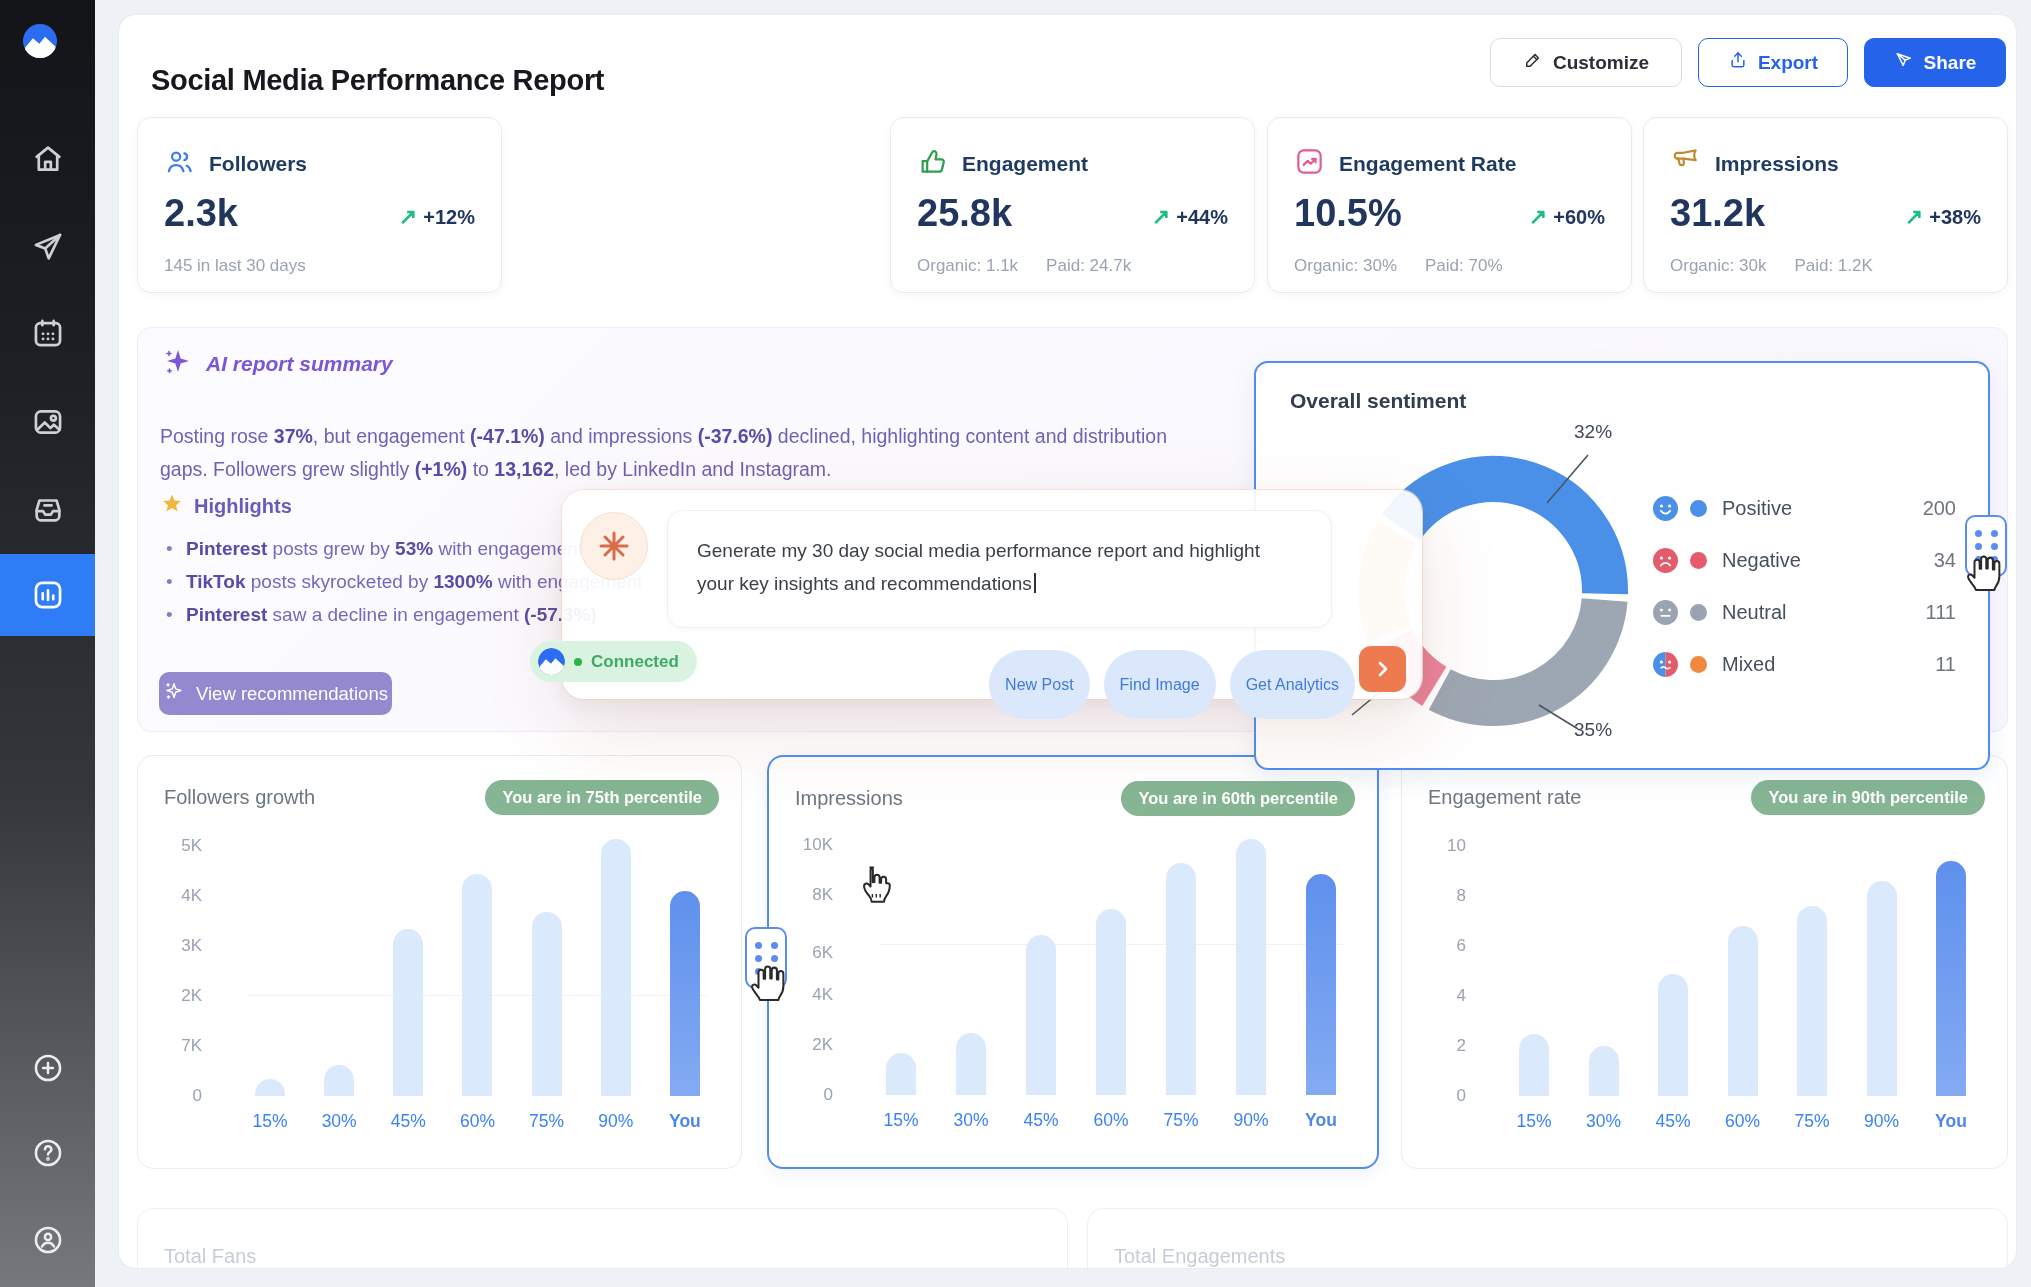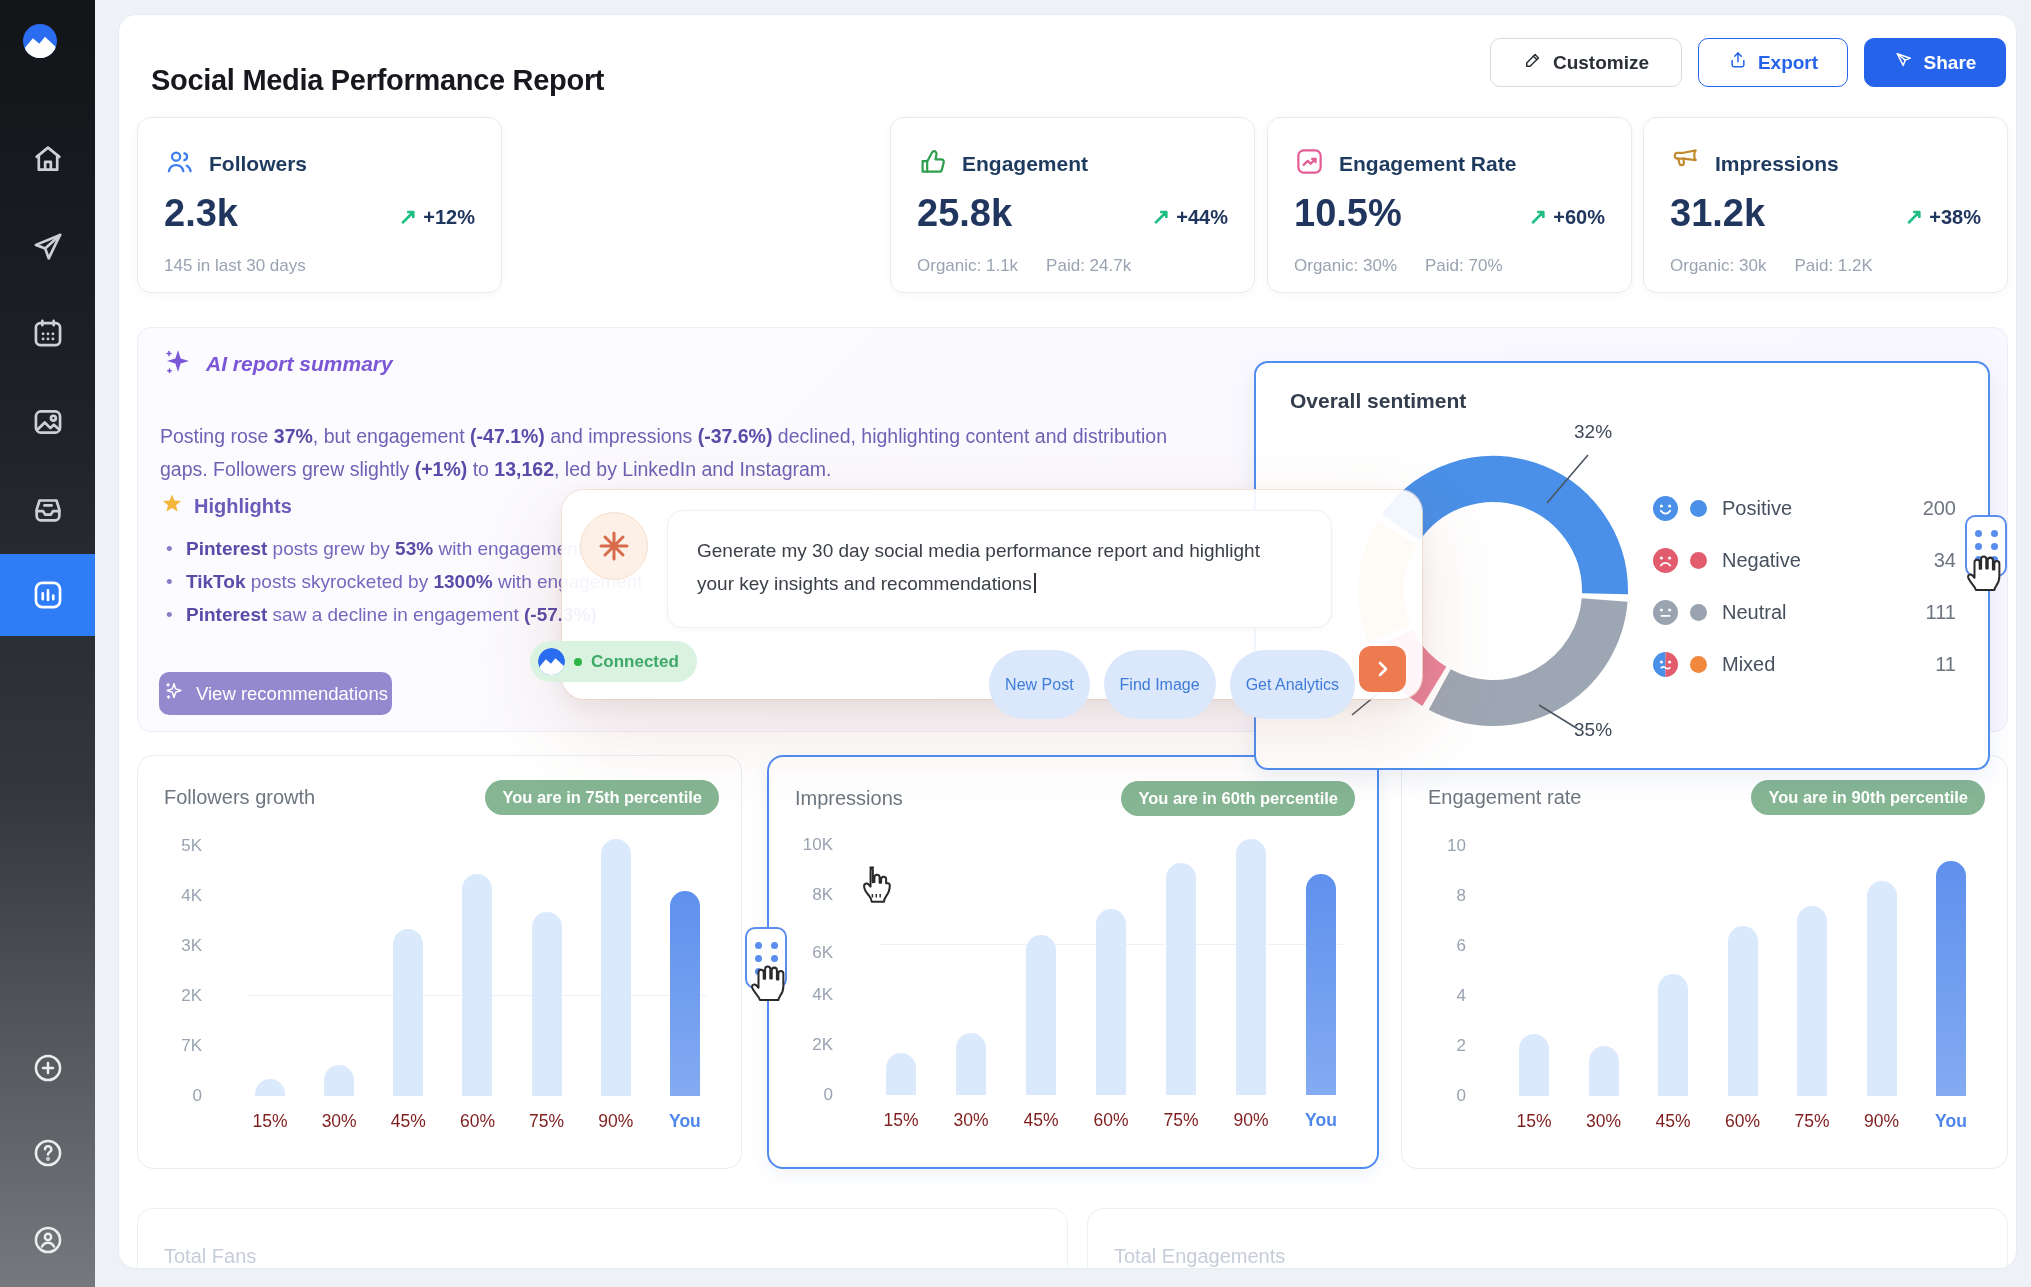--- a/index.html
+++ b/index.html
@@ -81,21 +81,21 @@
   .chart-panel.selected{border:2px solid #4f8df0;box-shadow:0 6px 18px rgba(60,100,180,.08);}
   .chart-title{position:absolute;left:26px;top:30px;font-size:20px;font-weight:500;color:#6e7680;}
   .badge{position:absolute;right:22px;top:24px;height:35px;padding:0 17px;display:flex;align-items:center;background:#85b593;border-radius:999px;color:#fff;font-size:16.5px;font-weight:600;}
   .yaxis{position:absolute;left:26px;width:38px;bottom:72px;height:256px;}
   .ytick{position:absolute;right:0;transform:translateY(50%);font-size:17px;color:#9aa3b2;}
   .plot{position:absolute;left:116px;right:40px;bottom:72px;height:256px;display:flex;justify-content:space-between;}
   .gridline{position:absolute;left:-6px;right:-6px;height:1px;background:#eef1f5;}
   .col{position:relative;width:32px;height:100%;display:flex;align-items:flex-end;justify-content:center;}
   .bar{width:30px;background:#dbe9fc;border-radius:15px 15px 0 0;}
   .bar.you{background:linear-gradient(180deg,#5e90ed,#84abf2);}
-  .xlab{position:absolute;top:100%;margin-top:15px;font-size:17.5px;color:#7f1d1d;white-space:nowrap;}
+  .xlab{position:absolute;top:100%;margin-top:15px;font-size:17.5px;color:#3b82f6;white-space:nowrap;}
   .xlab.you{color:#4f86ec;font-weight:600;}
 
   
   .bottom-card{position:absolute;top:1193px;height:120px;background:#fff;border:1px solid #eceff4;border-radius:16px;box-sizing:border-box;}
   .bottom-title{position:absolute;left:26px;top:36px;font-size:20px;color:#c6ccd8;}
 
   
   .drag-handle{position:absolute;width:42px;height:62px;background:#fff;border:2px solid #5b8def;border-radius:10px;display:grid;grid-template-columns:repeat(2,7px);gap:6px 9px;place-content:center;z-index:5;box-sizing:border-box;cursor:grab;}
   .drag-handle i{width:7px;height:7px;border-radius:50%;background:#5b8def;}
   .cursor{position:absolute;z-index:7;pointer-events:none;}

